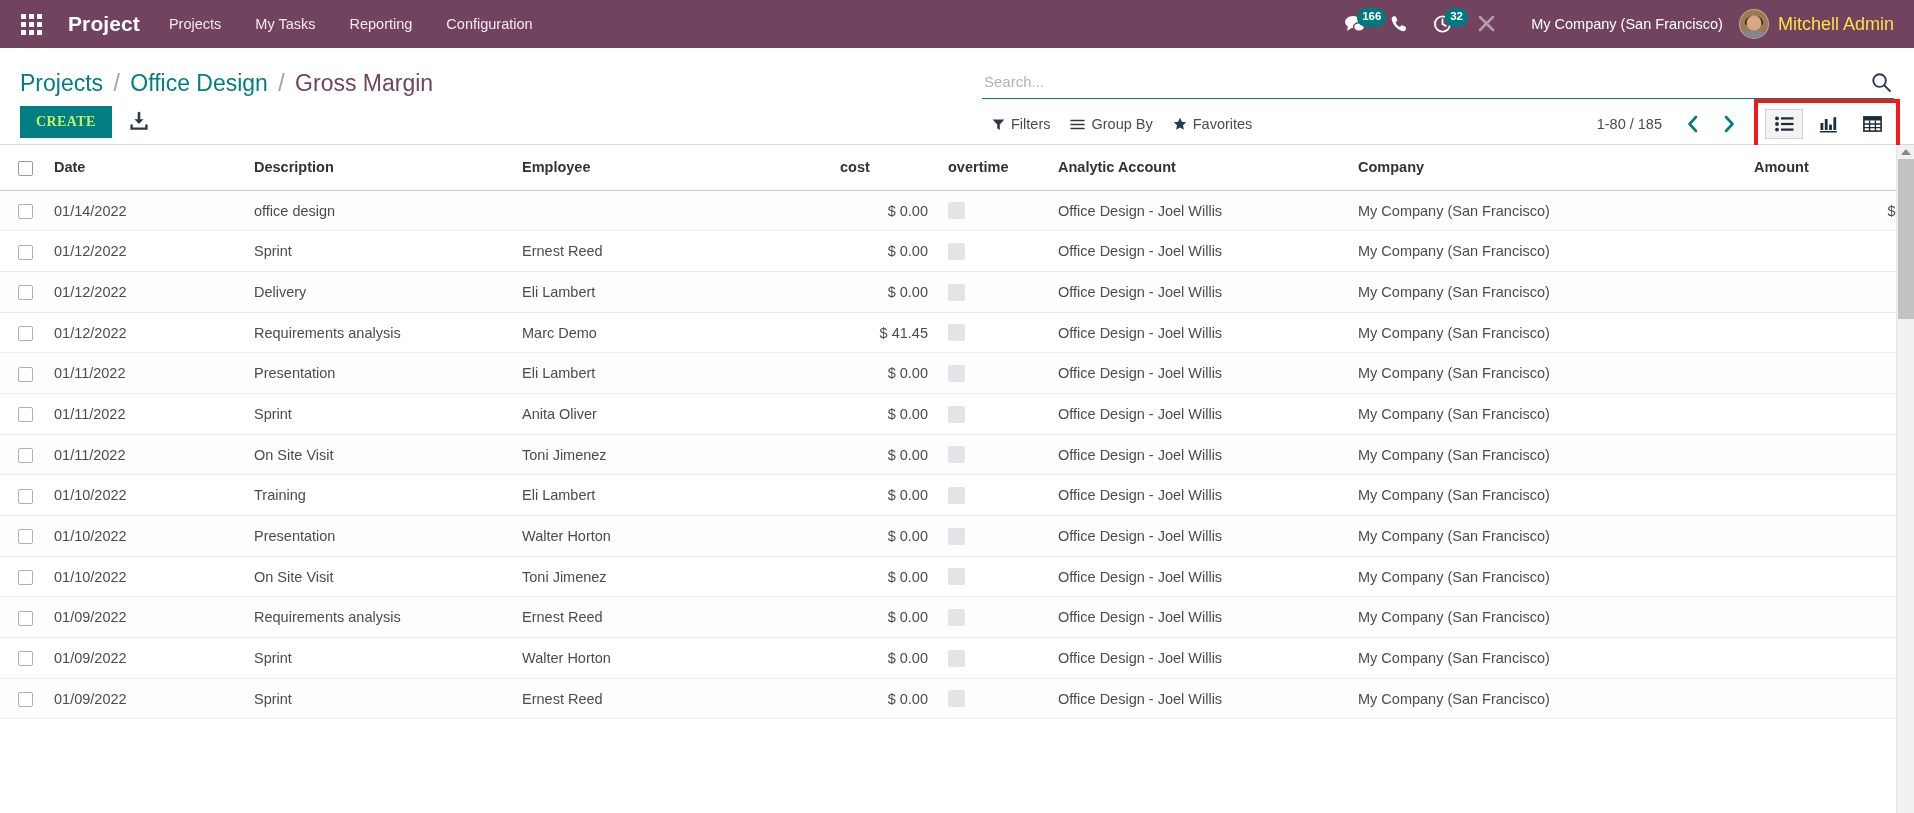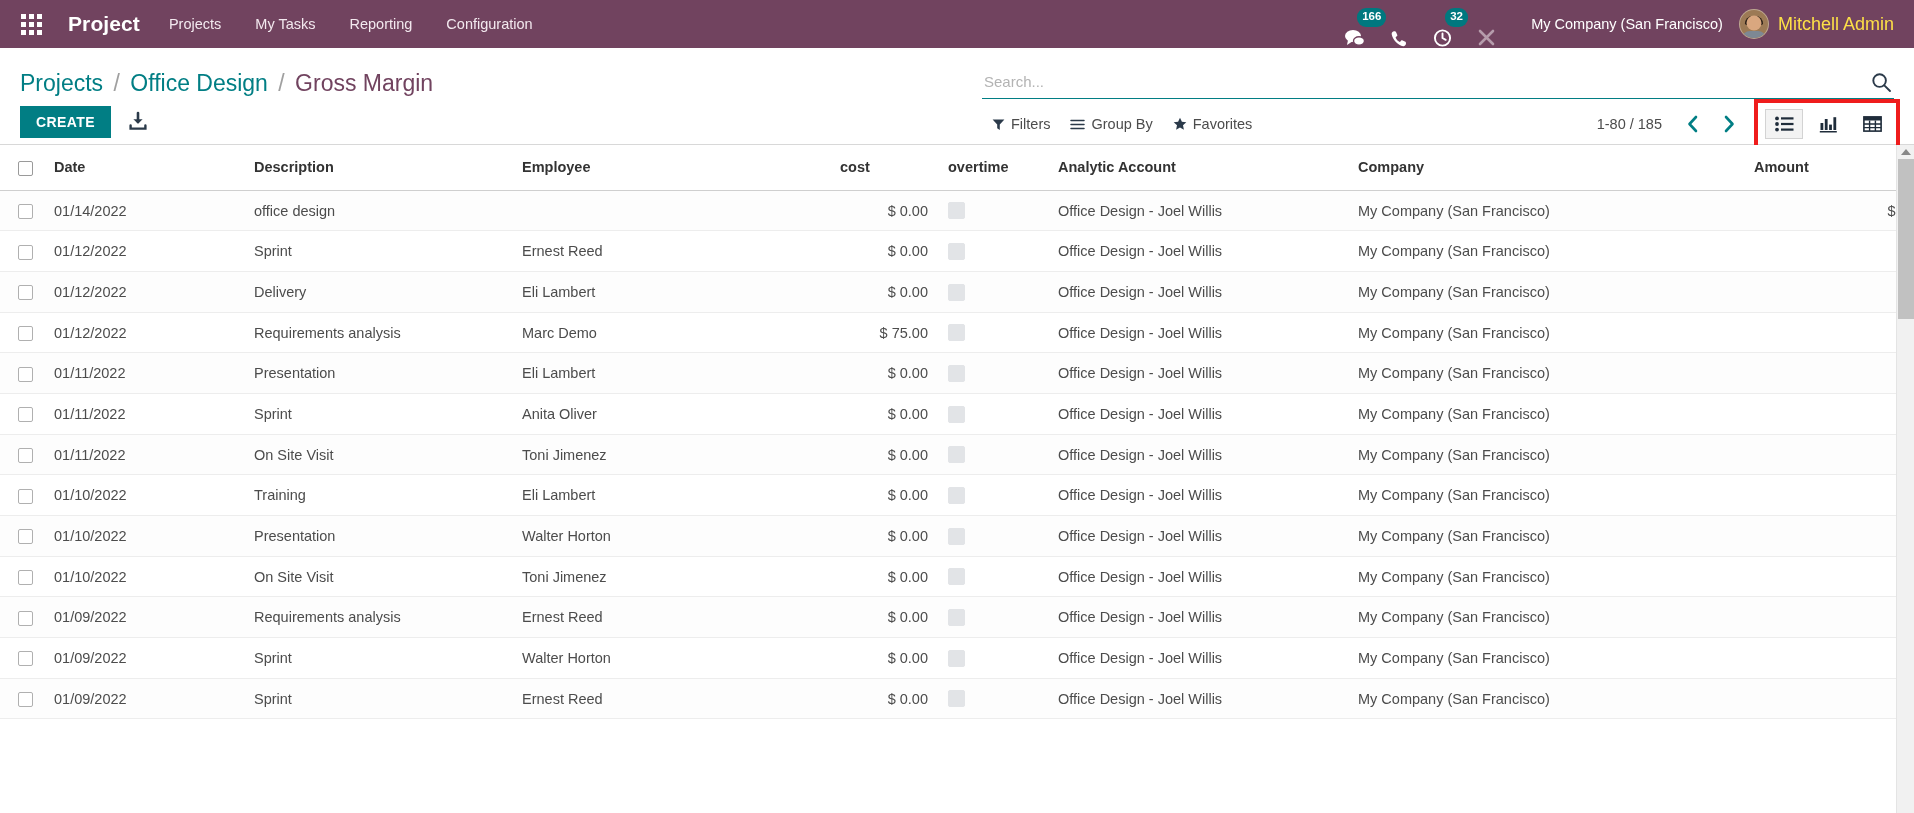--- a/index.html
+++ b/index.html
@@ -58,21 +58,21 @@
 
   .navbar-right {
     margin-left: auto;
     display: flex;
     align-items: center;
     padding-right: 14px;
   }
   .sys-icon {
     position: relative;
     width: 44px; height: 48px;
-    display: flex; align-items: flex-end; justify-content: center;
+    display: flex; align-items: center; justify-content: center;
     cursor: pointer;
   }
   .sys-icon svg { display: block; }
   .badge {
     position: absolute;
     top: 8px; left: 24px;
     background: #00787f;
     color: #ffffff;
     font-size: 11.5px;
     font-weight: bold;
@@ -138,23 +138,23 @@
     white-space: nowrap;
     margin-top: 10px;
   }
   .bc-link { color: #017e84; cursor: pointer; }
   .bc-sep { color: #a0a0a0; margin: 0 4px; }
   .bc-active { color: #71435f; }
 
   .cp-actions { display: flex; align-items: center; gap: 12px; margin-top: 9px; }
   .btn-create {
     background: #017e84;
-    color: #ffffff;
+    color: #bef264;
     border: none;
-    font-family: Liberation Sans, sans-serif;
+    font-family: Liberation Serif, serif;
     font-size: 14px;
     font-weight: bold;
     letter-spacing: .4px;
     padding: 8px 16px;
     cursor: pointer;
     border-radius: 0;
   }
   .btn-icon-plain {
     background: none; border: none; cursor: pointer;
     padding: 2px 4px; line-height: 0;
@@ -542,21 +542,21 @@
           <td class="col-ot"><span class="cb-ot"></span></td>
           <td class="col-analytic">Office Design - Joel Willis</td>
           <td class="col-company">My Company (San Francisco)</td>
           <td class="col-amount">$ 0.00</td>
         </tr>
         <tr>
           <td class="col-check"><span class="cb"></span></td>
           <td class="col-date">01/12/2022</td>
           <td class="col-desc">Requirements analysis</td>
           <td class="col-emp">Marc Demo</td>
-          <td class="col-cost">$ 75.00</td>
+          <td class="col-cost">$ 41.45</td>
           <td class="col-ot"><span class="cb-ot"></span></td>
           <td class="col-analytic">Office Design - Joel Willis</td>
           <td class="col-company">My Company (San Francisco)</td>
           <td class="col-amount">$ -75.00</td>
         </tr>
         <tr>
           <td class="col-check"><span class="cb"></span></td>
           <td class="col-date">01/11/2022</td>
           <td class="col-desc">Presentation</td>
           <td class="col-emp">Eli Lambert</td>

